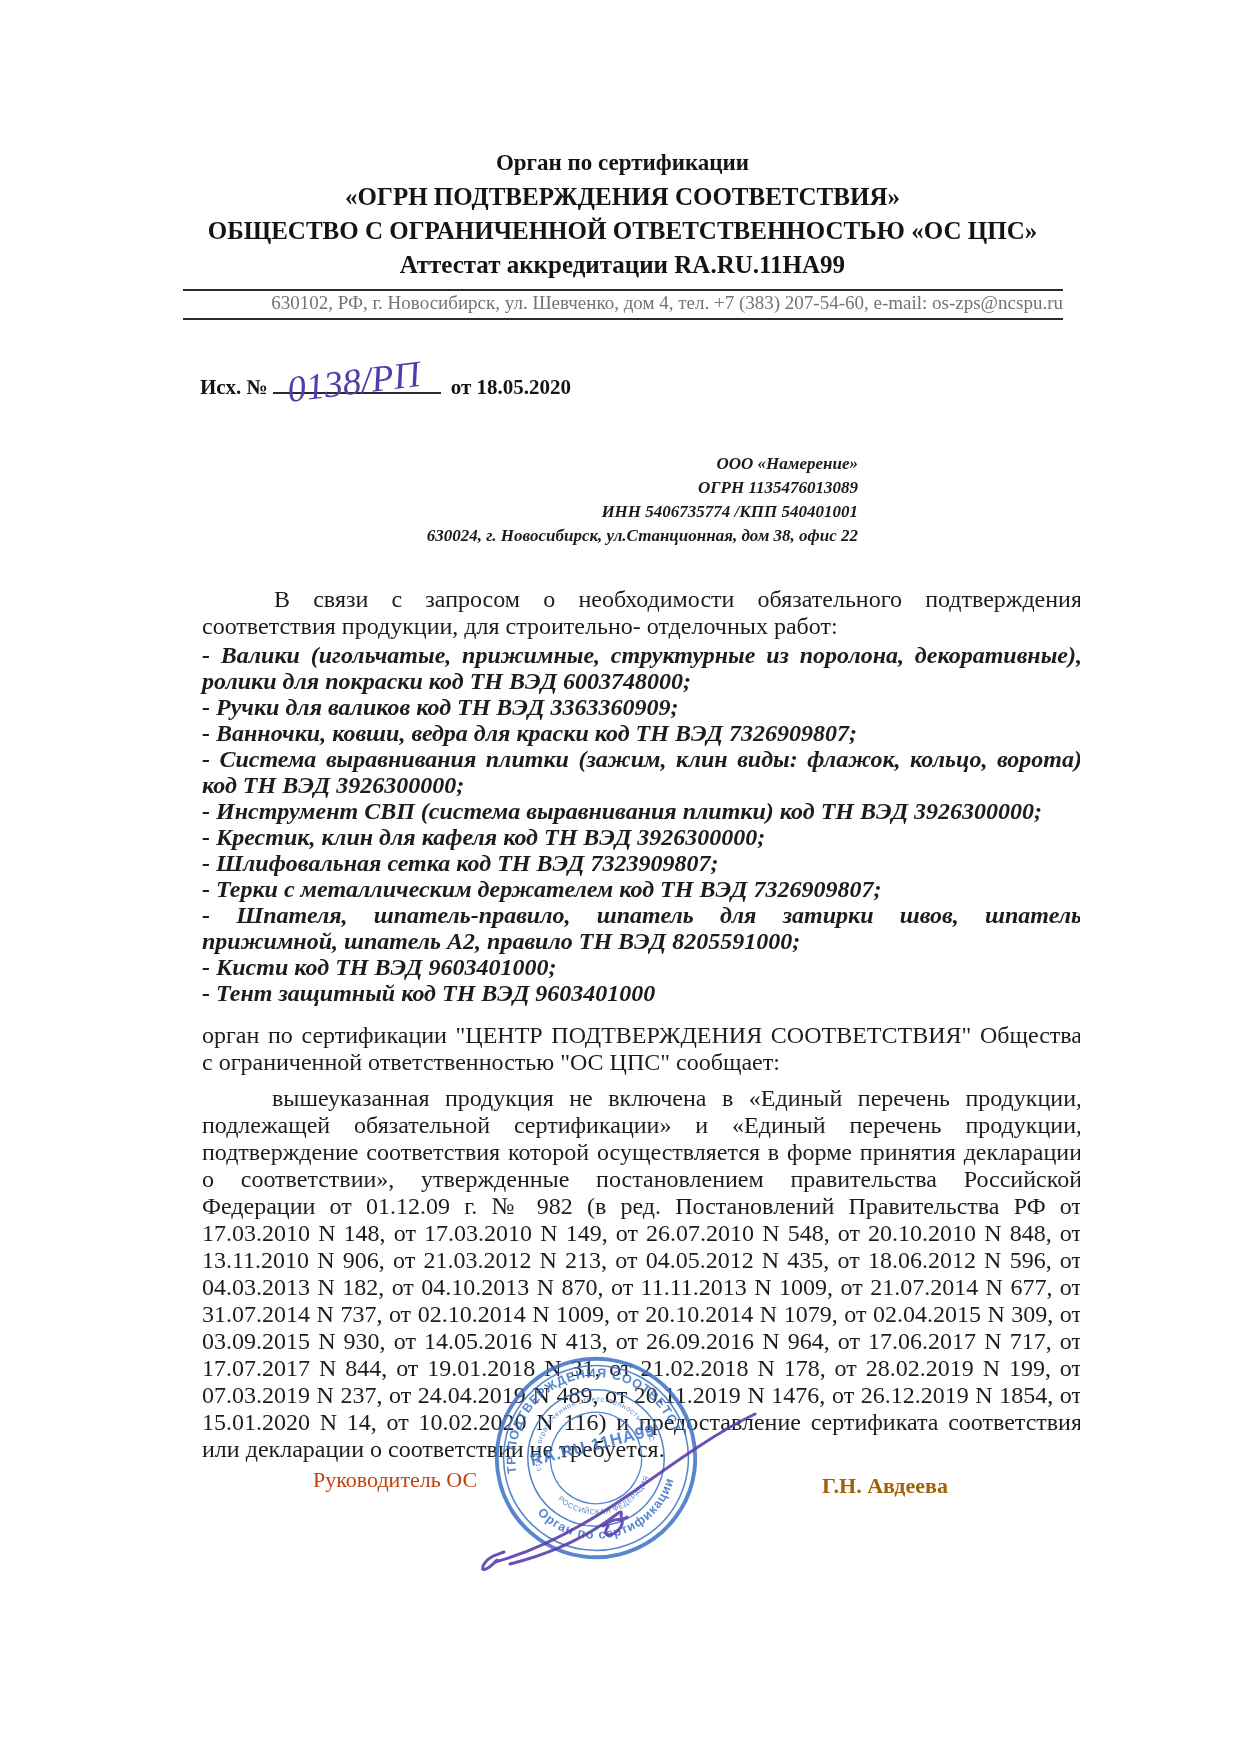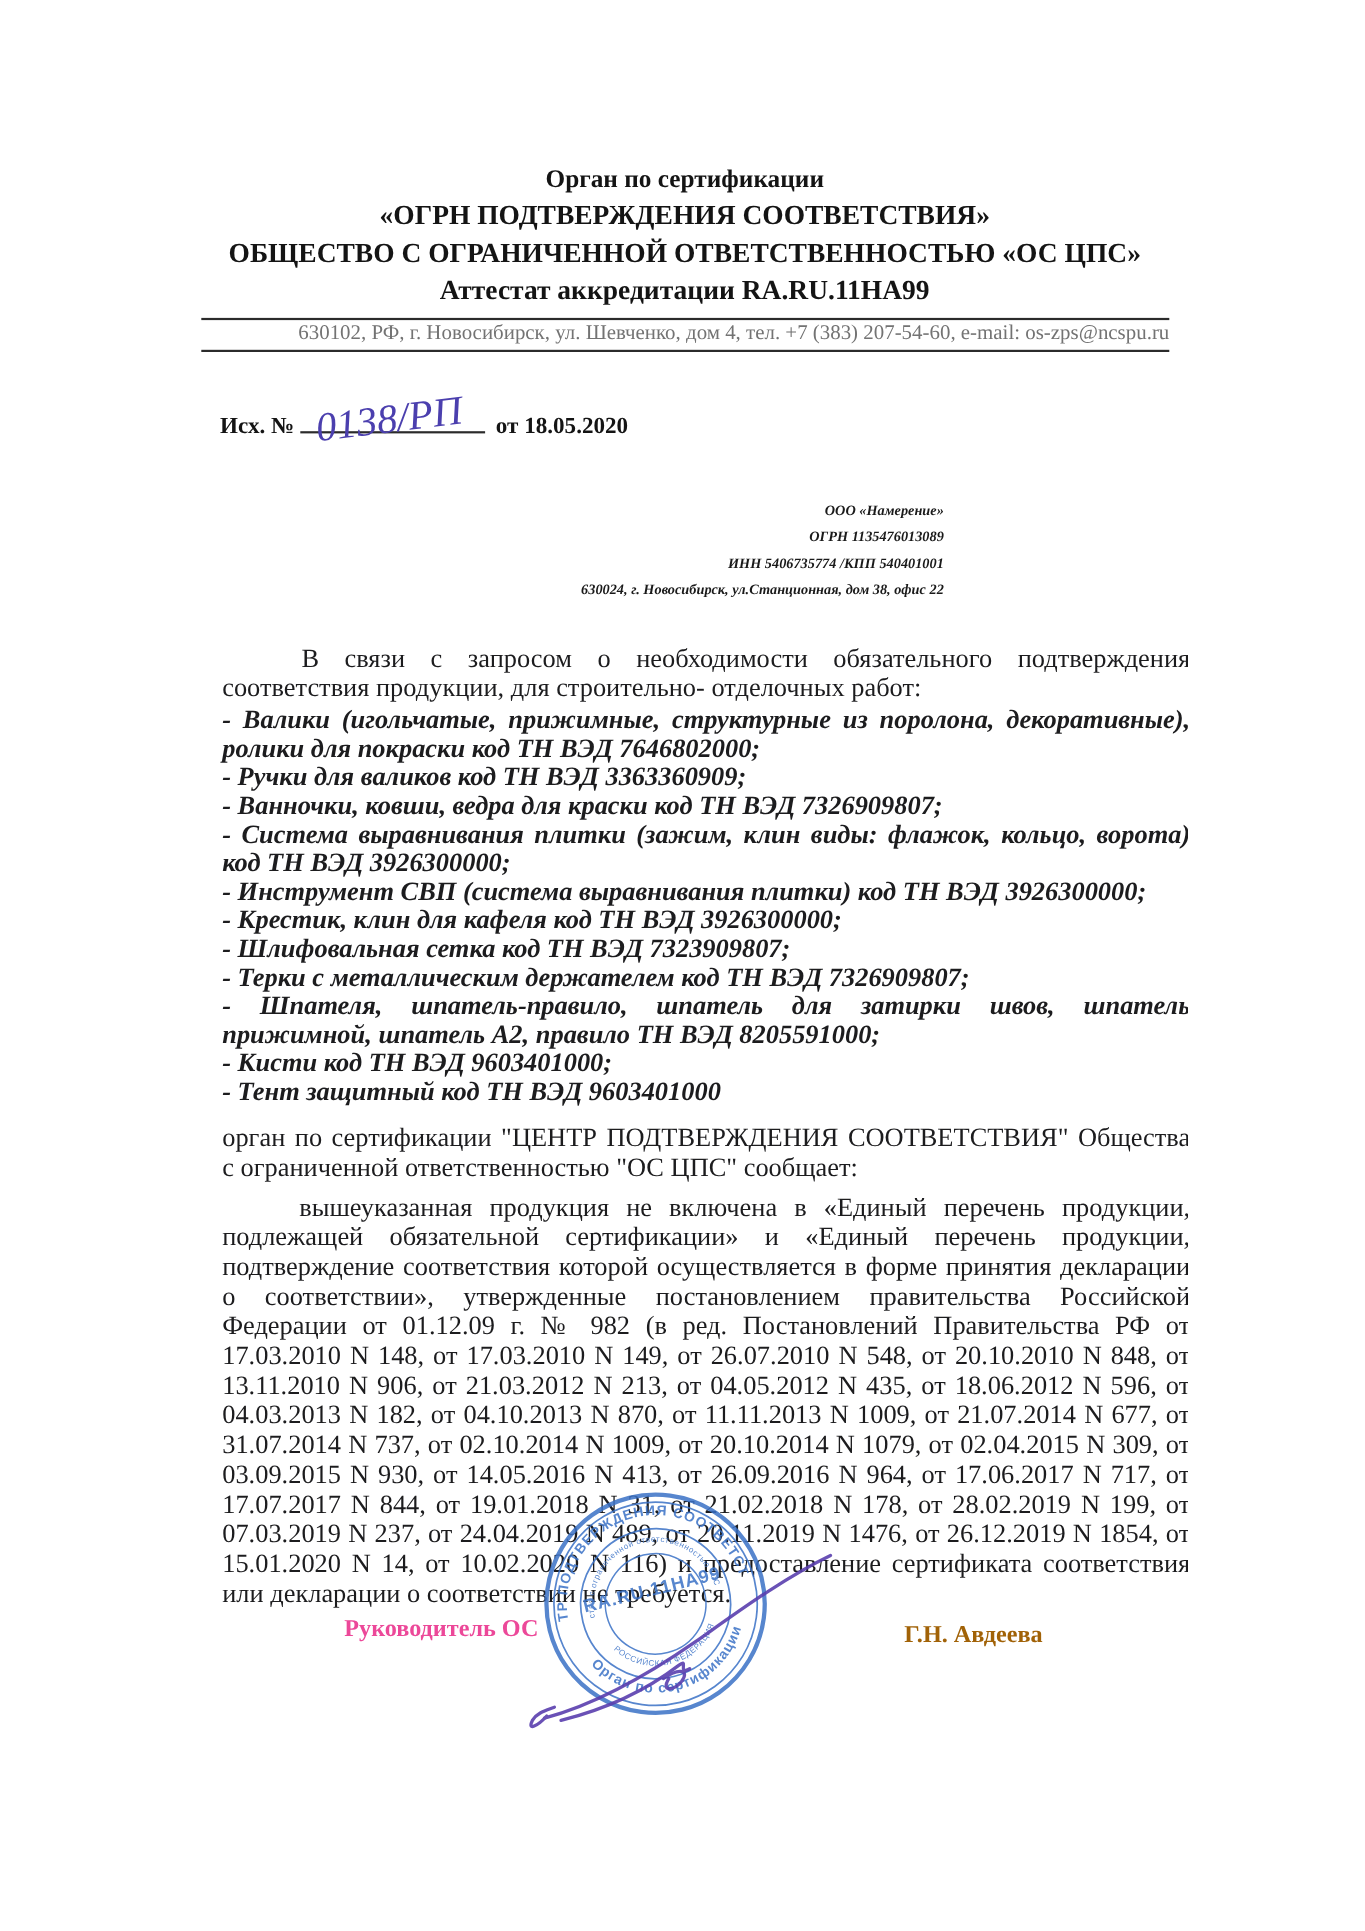--- a/index.html
+++ b/index.html
@@ -20,30 +20,30 @@
   
   .ref-row{position:absolute;top:368px;left:200px;font-size:21px;font-weight:bold;
            color:#141414;white-space:nowrap;}
   .ref-blank{display:inline-block;width:168px;border-bottom:2px solid #2b2b2b;
              position:relative;height:24px;margin:0 4px 0 6px;vertical-align:baseline;}
   .handwritten{position:absolute;left:14px;bottom:-8px;font-size:37px;line-height:37px;
                font-style:italic;font-weight:400;color:#4b3fae;
                transform:rotate(-7deg);white-space:nowrap;}
   
   .recipient{position:absolute;top:452px;right:222px;text-align:right;font-weight:bold;
-             font-style:italic;font-size:13px;line-height:24px;color:#1a1a1a;}
+             font-style:italic;font-size:17px;line-height:24px;color:#1a1a1a;}
   
   .body{position:absolute;top:586px;left:202px;width:880px;font-size:24px;color:#1c1c1e;}
   .intro{margin:0;line-height:27px;text-align:justify;text-indent:72px;}
   .products{margin-top:2px;font-weight:bold;font-style:italic;}
   .products p{margin:0;line-height:26px;text-align:justify;}
   .notify1{margin:16px 0 0 0;line-height:27px;text-align:justify;}
   .notify2{margin:9px 0 0 0;line-height:27px;text-align:justify;text-indent:70px;}
   
-  .sign-left{position:absolute;top:1467px;left:313px;font-size:22px;font-weight:bold;color:#ec4899;}
+  .sign-left{position:absolute;top:1467px;left:313px;font-size:22px;font-weight:normal;color:#c2410c;}
   .sign-right{position:absolute;top:1473px;left:822px;font-size:22px;font-weight:bold;color:#a16207;}
   
   .stamp{position:absolute;left:489px;top:1351px;width:214px;height:214px;opacity:.85;}
   .stamp text{fill:#3a71c6;font-family:"Liberation Sans","DejaVu Sans",sans-serif;}
   .stamp .big{font-size:13px;font-weight:bold;letter-spacing:1px;}
   .stamp .small{font-size:7.6px;letter-spacing:.6px;}
   .stamp .center-code{font-size:17px;font-weight:bold;letter-spacing:1px;}
   .ink{position:absolute;left:455px;top:1382px;width:330px;height:195px;}
 </style>
 </head>
@@ -70,21 +70,21 @@
   <div class="recipient">
     <div>ООО «Намерение»</div>
     <div>ОГРН 1135476013089</div>
     <div>ИНН 5406735774 /КПП 540401001</div>
     <div>630024, г. Новосибирск, ул.Станционная, дом 38, офис 22</div>
   </div>
 
   <div class="body">
     <p class="intro">В связи с запросом о необходимости обязательного подтверждения соответствия продукции, для строительно- отделочных работ:</p>
     <div class="products">
-      <p>- Валики (игольчатые, прижимные, структурные из поролона, декоративные), ролики для покраски код ТН ВЭД 7646802000;</p>
+      <p>- Валики (игольчатые, прижимные, структурные из поролона, декоративные), ролики для покраски код ТН ВЭД 6003748000;</p>
       <p>- Ручки для валиков код ТН ВЭД 3363360909;</p>
       <p>- Ванночки, ковши, ведра для краски код ТН ВЭД 7326909807;</p>
       <p>- Система выравнивания плитки (зажим, клин виды: флажок, кольцо, ворота) код ТН ВЭД 3926300000;</p>
       <p>- Инструмент СВП (система выравнивания плитки) код ТН ВЭД 3926300000;</p>
       <p>- Крестик, клин для кафеля код ТН ВЭД 3926300000;</p>
       <p>- Шлифовальная сетка код ТН ВЭД 7323909807;</p>
       <p>- Терки с металлическим держателем код ТН ВЭД 7326909807;</p>
       <p>- Шпателя, шпатель-правило, шпатель для затирки швов, шпатель прижимной, шпатель А2, правило ТН ВЭД 8205591000;</p>
       <p>- Кисти код ТН ВЭД 9603401000;</p>
       <p>- Тент защитный код ТН ВЭД 9603401000</p>

